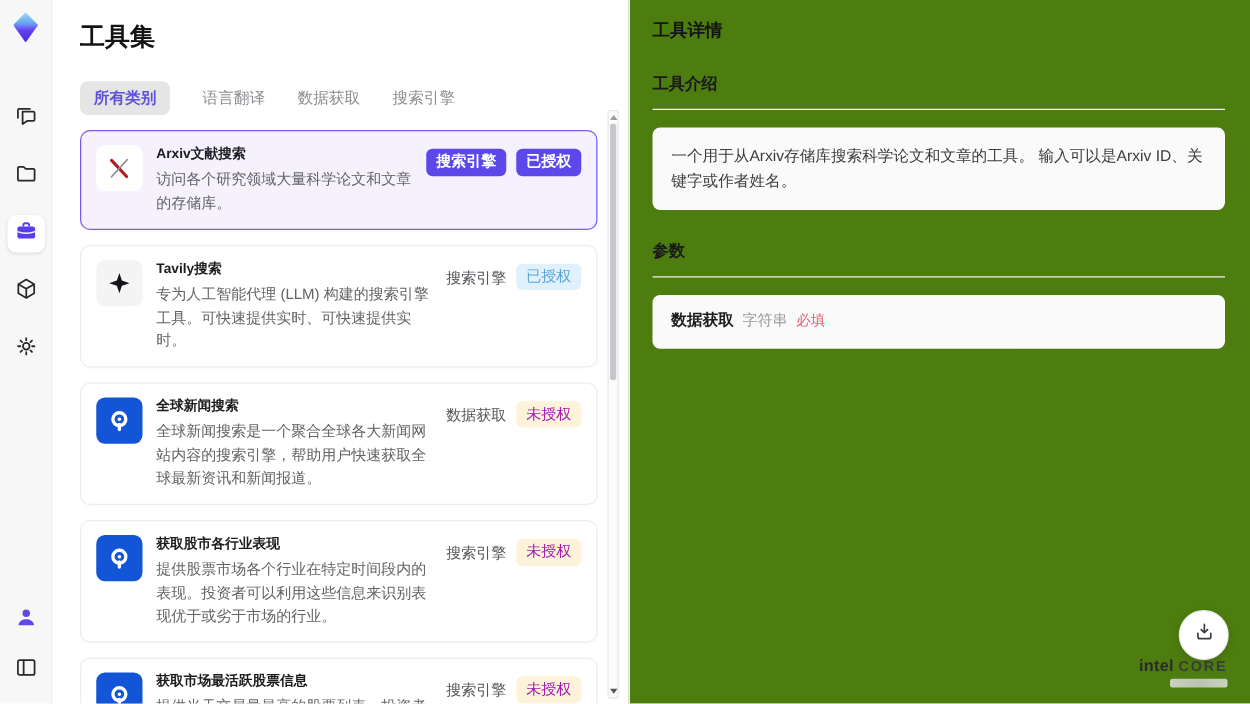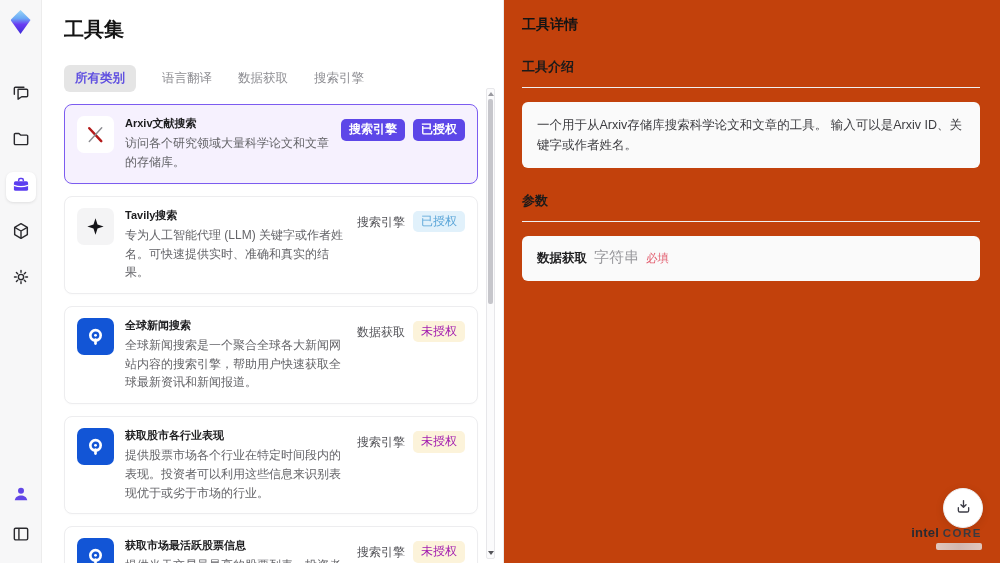--- a/index.html
+++ b/index.html
@@ -47,29 +47,29 @@
 
   
   .scrollbar { position:absolute; right:8px; top:88px; bottom:4px; width:9px; background:#fbfbfc;
                border:1px solid #e7e7ea; border-radius:2px; }
   .sb-thumb { position:absolute; left:1px; right:1px; top:10px; height:205px; background:#c6c6cb; border-radius:2px; }
   .sb-up, .sb-down { position:absolute; left:1px; width:0; height:0; border-left:3px solid transparent; border-right:3px solid transparent; }
   .sb-up { top:3px; border-bottom:4px solid #9a9aa0; }
   .sb-down { bottom:3px; border-top:4px solid #55555a; }
 
   
-  .detail-panel { position:absolute; left:503px; top:0; right:0; bottom:0; background:#c2410c;
+  .detail-panel { position:absolute; left:503px; top:0; right:0; bottom:0; background:#4d7c0f;
                   border-left:1px solid #ececec; padding:16px 20px 0 18px; }
   .detail-title { font-size:14px; font-weight:bold; color:#141414; }
   .section-head { font-size:13px; font-weight:bold; color:#1a1a1a; margin-top:24px; padding-bottom:11px; border-bottom:1px solid #f0f0f1; }
   .intro-box { margin-top:14px; background:#fafafa; border-radius:6px; padding:13px 15px; font-size:12.5px; color:#3c3c40; line-height:1.6; }
   .param-box { margin-top:14px; background:#fafafa; border-radius:6px; padding:12px 15px 14px; }
   .param-head { display:flex; align-items:baseline; gap:7px; }
   .param-name { font-size:12.5px; font-weight:bold; color:#1c1c1e; }
-  .param-type { font-size:15px; color:#98989c; }
+  .param-type { font-size:12px; color:#98989c; }
   .param-required { font-size:11.5px; color:#e25d6e; }
   .param-desc { font-size:12.5px; color:#55555a; margin-top:9px; line-height:1.5; }
 
   
   .download-fab { position:absolute; right:17px; bottom:35px; width:40px; height:40px; border-radius:50%;
                   background:#fff; border:1px solid #ededef; box-shadow:0 2px 8px rgba(0,0,0,.10);
                   display:flex; align-items:center; justify-content:center; cursor:pointer; }
   .intel-mark { position:absolute; right:18px; bottom:13px; text-align:right; }
   .intel-row { font-size:13px; color:#2a2a30; letter-spacing:.2px; }
   .intel-row .intel-word { font-weight:bold; text-transform:lowercase; }
@@ -175,21 +175,21 @@
   </div>
 
   <div class="card">
     <div class="tool-icon gray">
             <svg viewBox="0 0 24 24" fill="#141418">
               <path d="M12 3.5 14.1 9.9 20.5 12 14.1 14.1 12 20.5 9.9 14.1 3.5 12 9.9 9.9Z"></path>
             </svg>
           </div>
     <div class="tool-body">
       <div class="tool-name">Tavily搜索</div>
-      <div class="tool-desc">专为人工智能代理 (LLM) 关键字或作者姓名。可快速提供实时、准确和真实的结果。</div>
+      <div class="tool-desc">专为人工智能代理 (LLM) 构建的搜索引擎工具。可快速提供实时、可快速提供实时。</div>
     </div>
     <div class="tool-tags">
             <span class="cat-text">搜索引擎</span>
             <span class="badge blue">已授权</span>
           </div>
   </div>
 
   <div class="card">
     <div class="tool-icon blue">
             <svg viewBox="0 0 24 24" fill="none">

